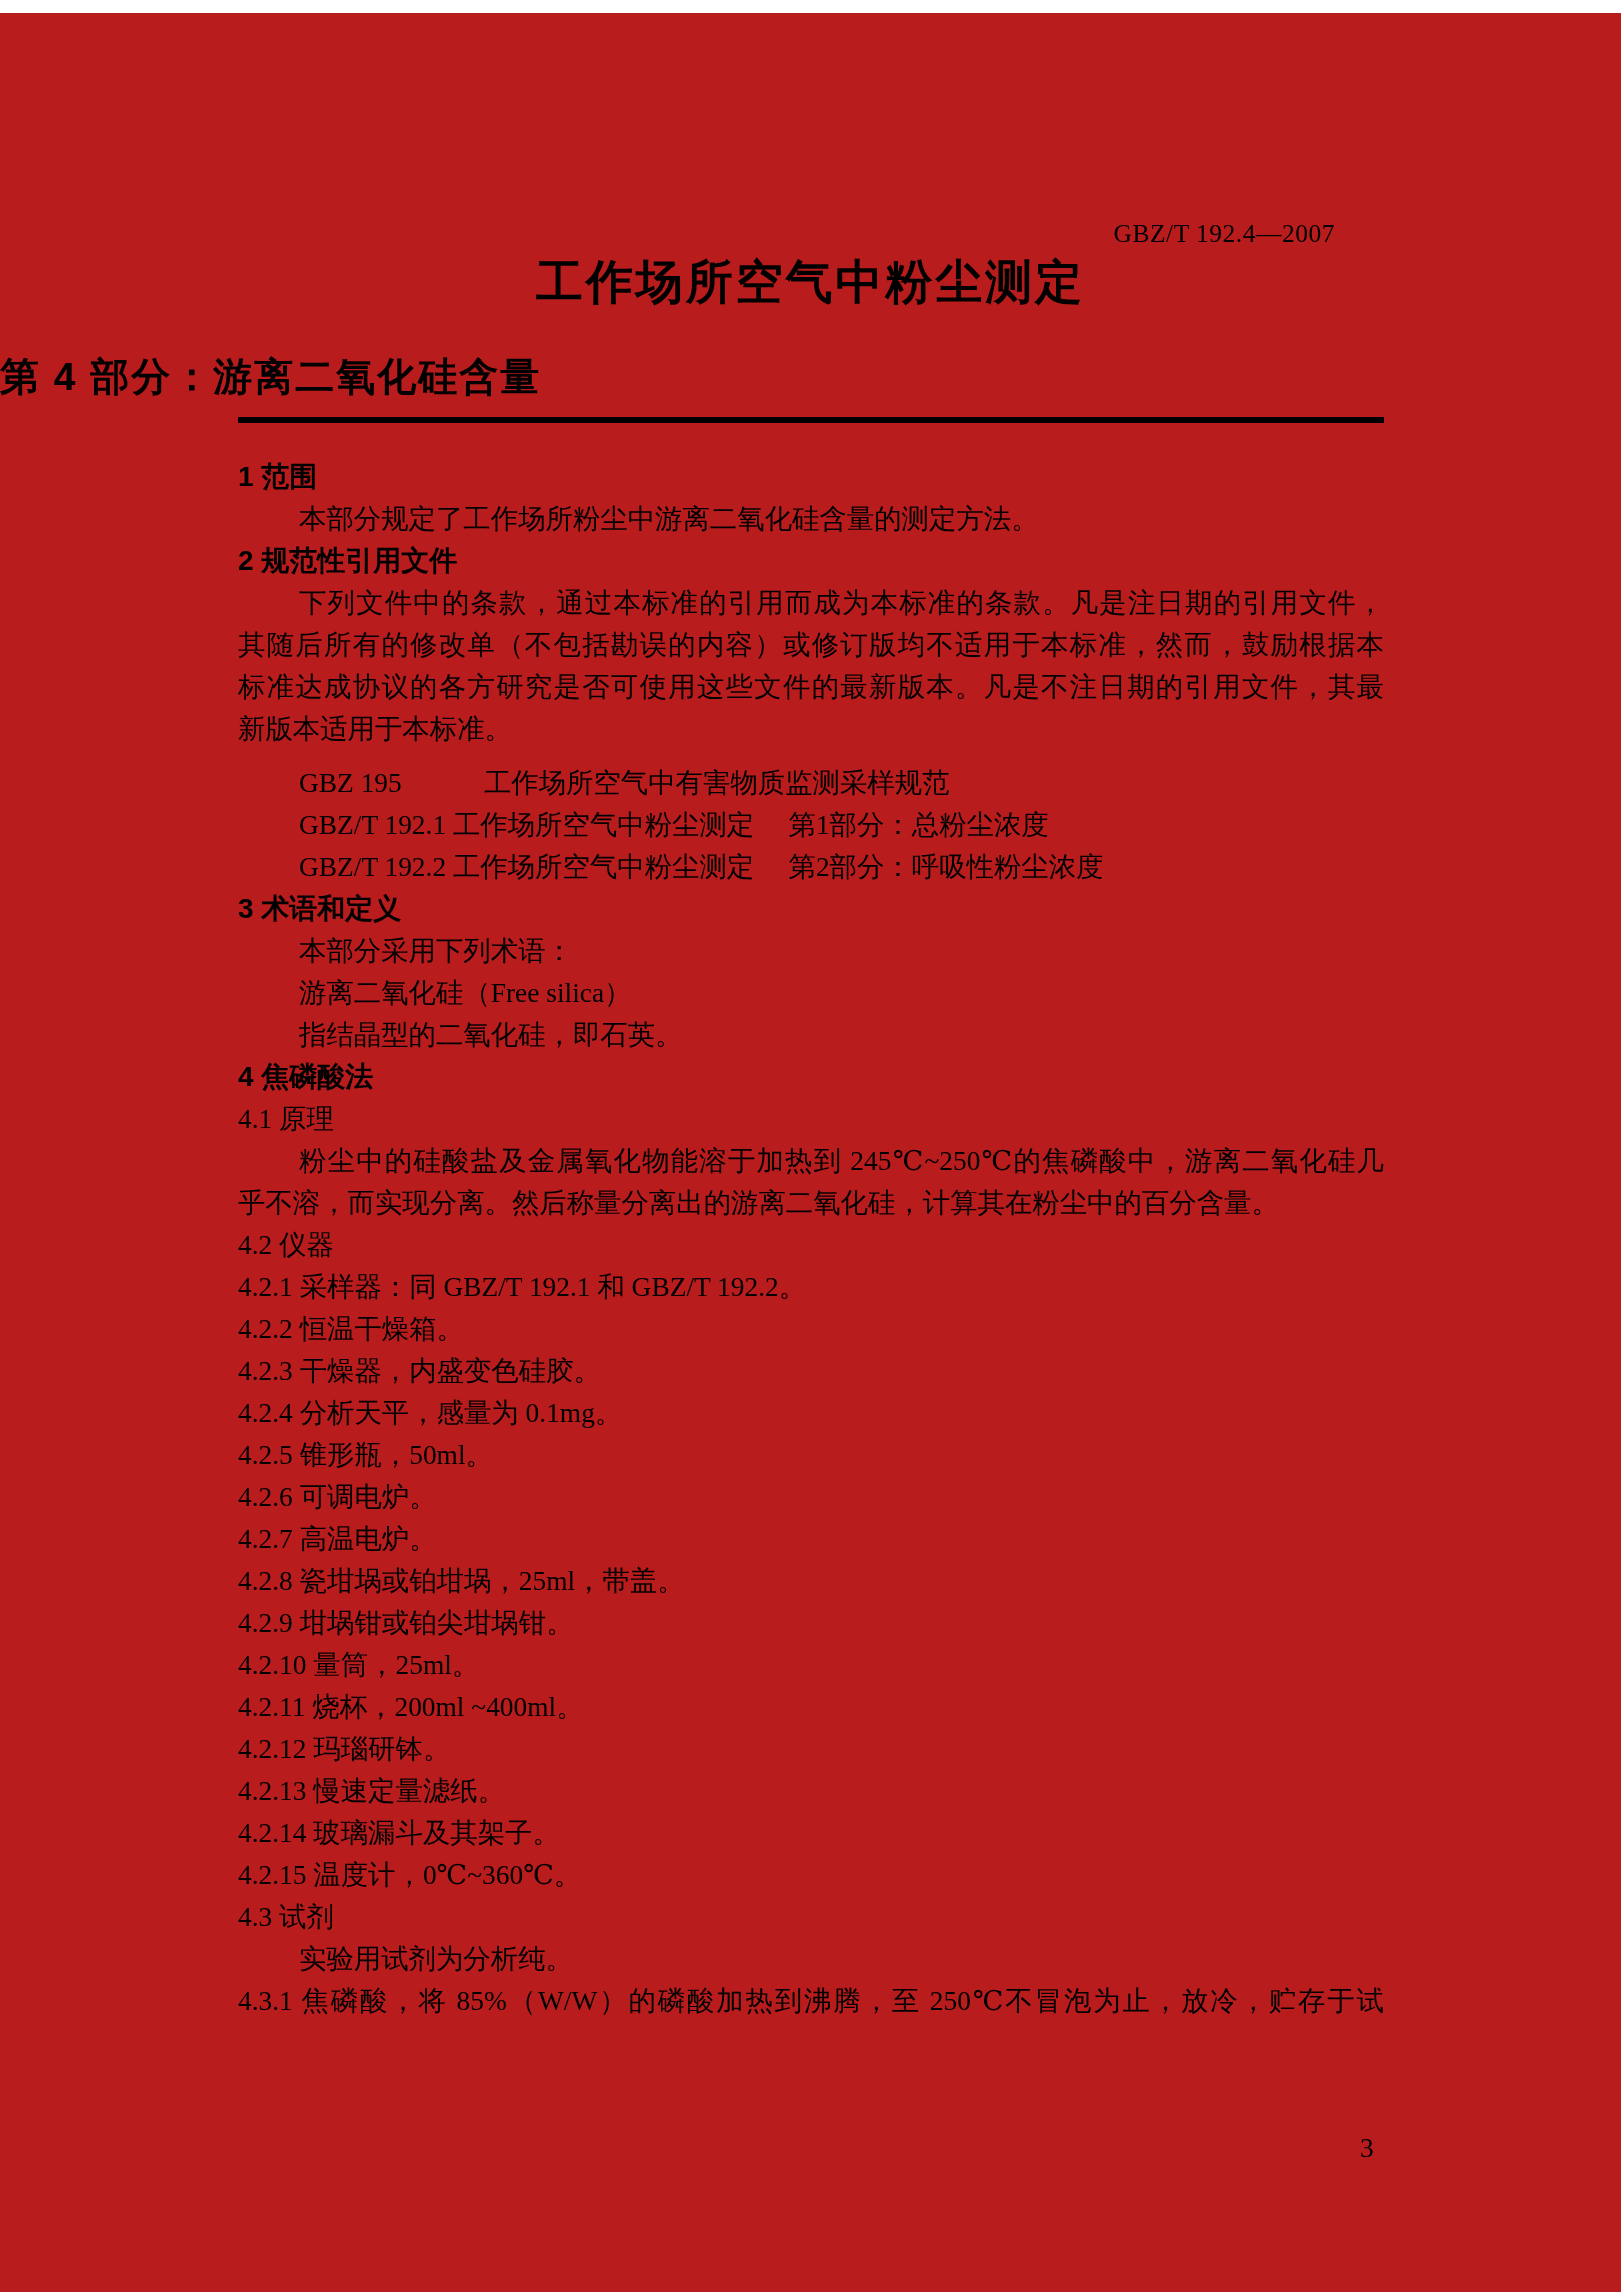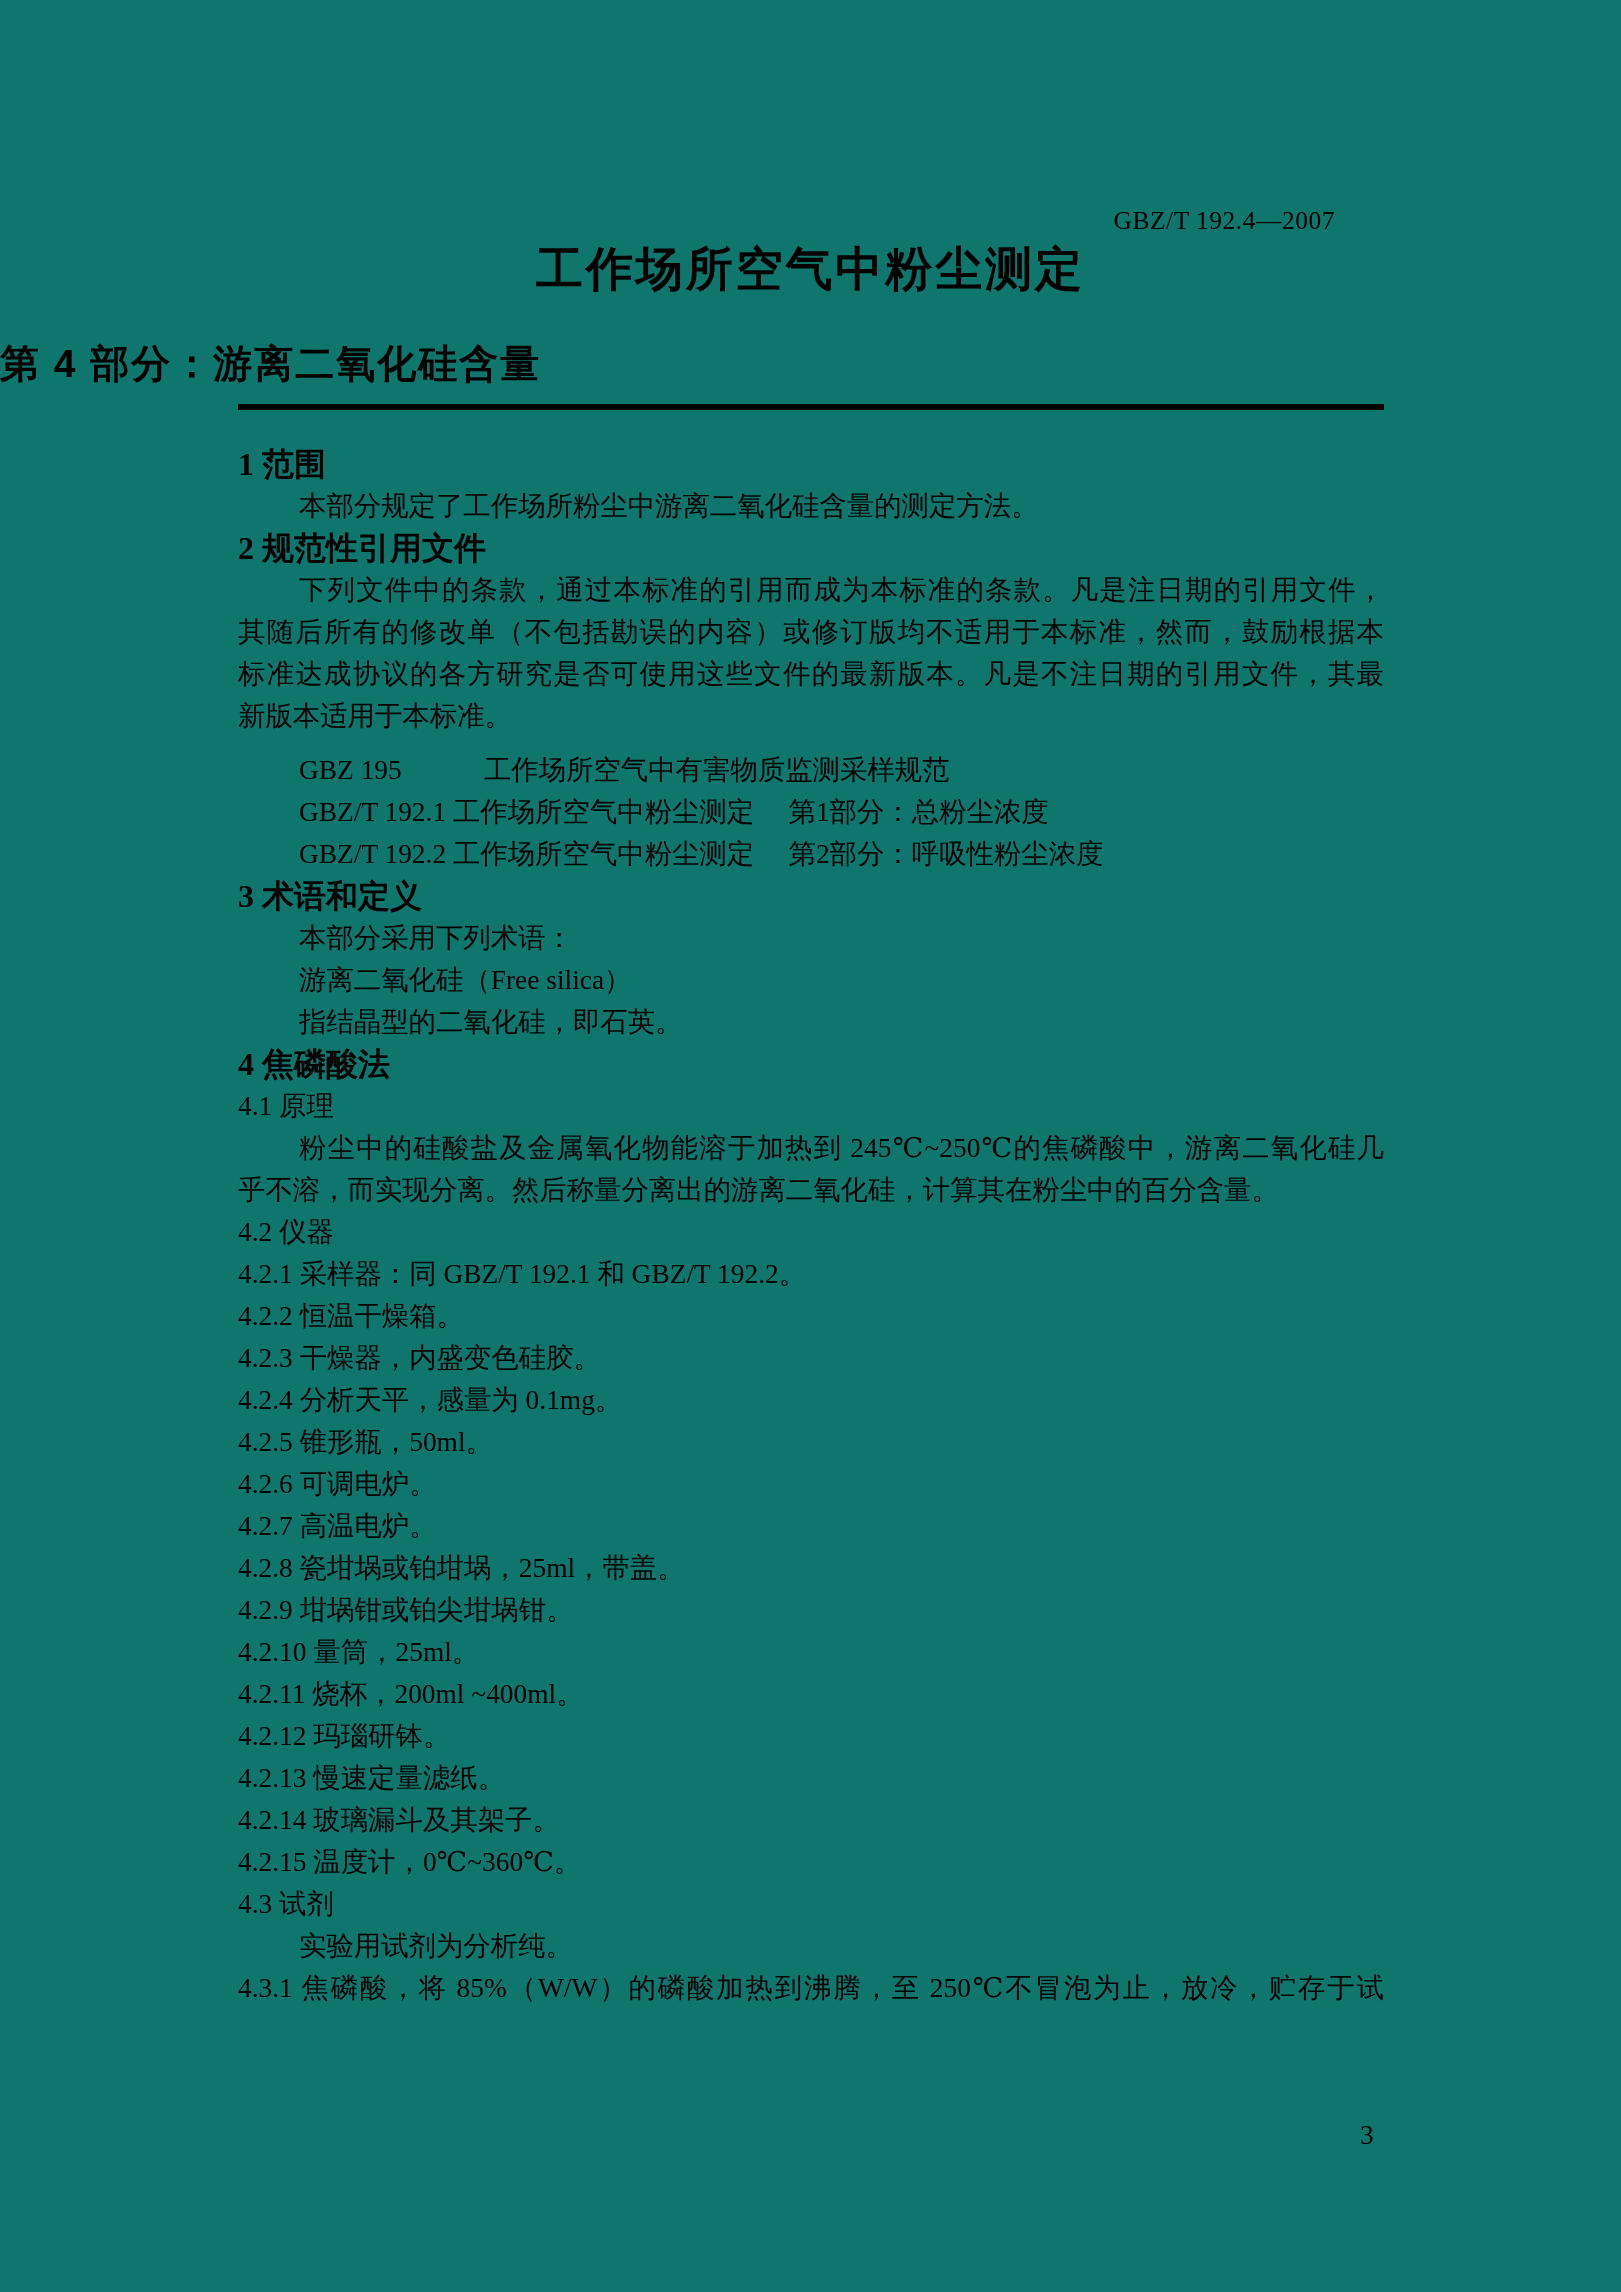--- a/index.html
+++ b/index.html
@@ -7,21 +7,22 @@
     width: 1621px;
     height: 2293px;
     background: #ffffff;
     position: relative;
     font-family: "Liberation Serif", "DejaVu Serif", serif;
     color: #000000;
   }
   .page {
     position: absolute;
     inset: 0;
-    background: #0f766e;
+    background: #b91c1c;
+    margin-top: 13px;
   }
   .doc-number {
     position: absolute;
     top: 206px;
     right: 286px;
     font-size: 25.5px;
     letter-spacing: 0.5px;
     font-family: "Liberation Serif", "DejaVu Serif", serif;
     white-space: nowrap;
   }
@@ -58,23 +59,23 @@
     position: absolute;
     top: 443px;
     left: 238px;
     width: 1146px;
     font-size: 27.4px;
     line-height: 42px;
   }
   .doc-body .line { min-height: 42px; white-space: nowrap; }
   .doc-body .line.full { white-space: normal; text-align: justify; text-align-last: justify; }
   .doc-body .heading {
-    font-family: Liberation Serif, serif;
+    font-family: Liberation Sans, sans-serif;
     font-weight: 700;
-    font-size: 32px;
+    font-size: 28px;
   }
   .doc-body .para { text-indent: 61px; }
   .doc-body .gap { margin-top: 11.8px; }
   .page-number {
     position: absolute;
     top: 2120px;
     left: 1360px;
     font-size: 27.4px;
   }
 </style>

